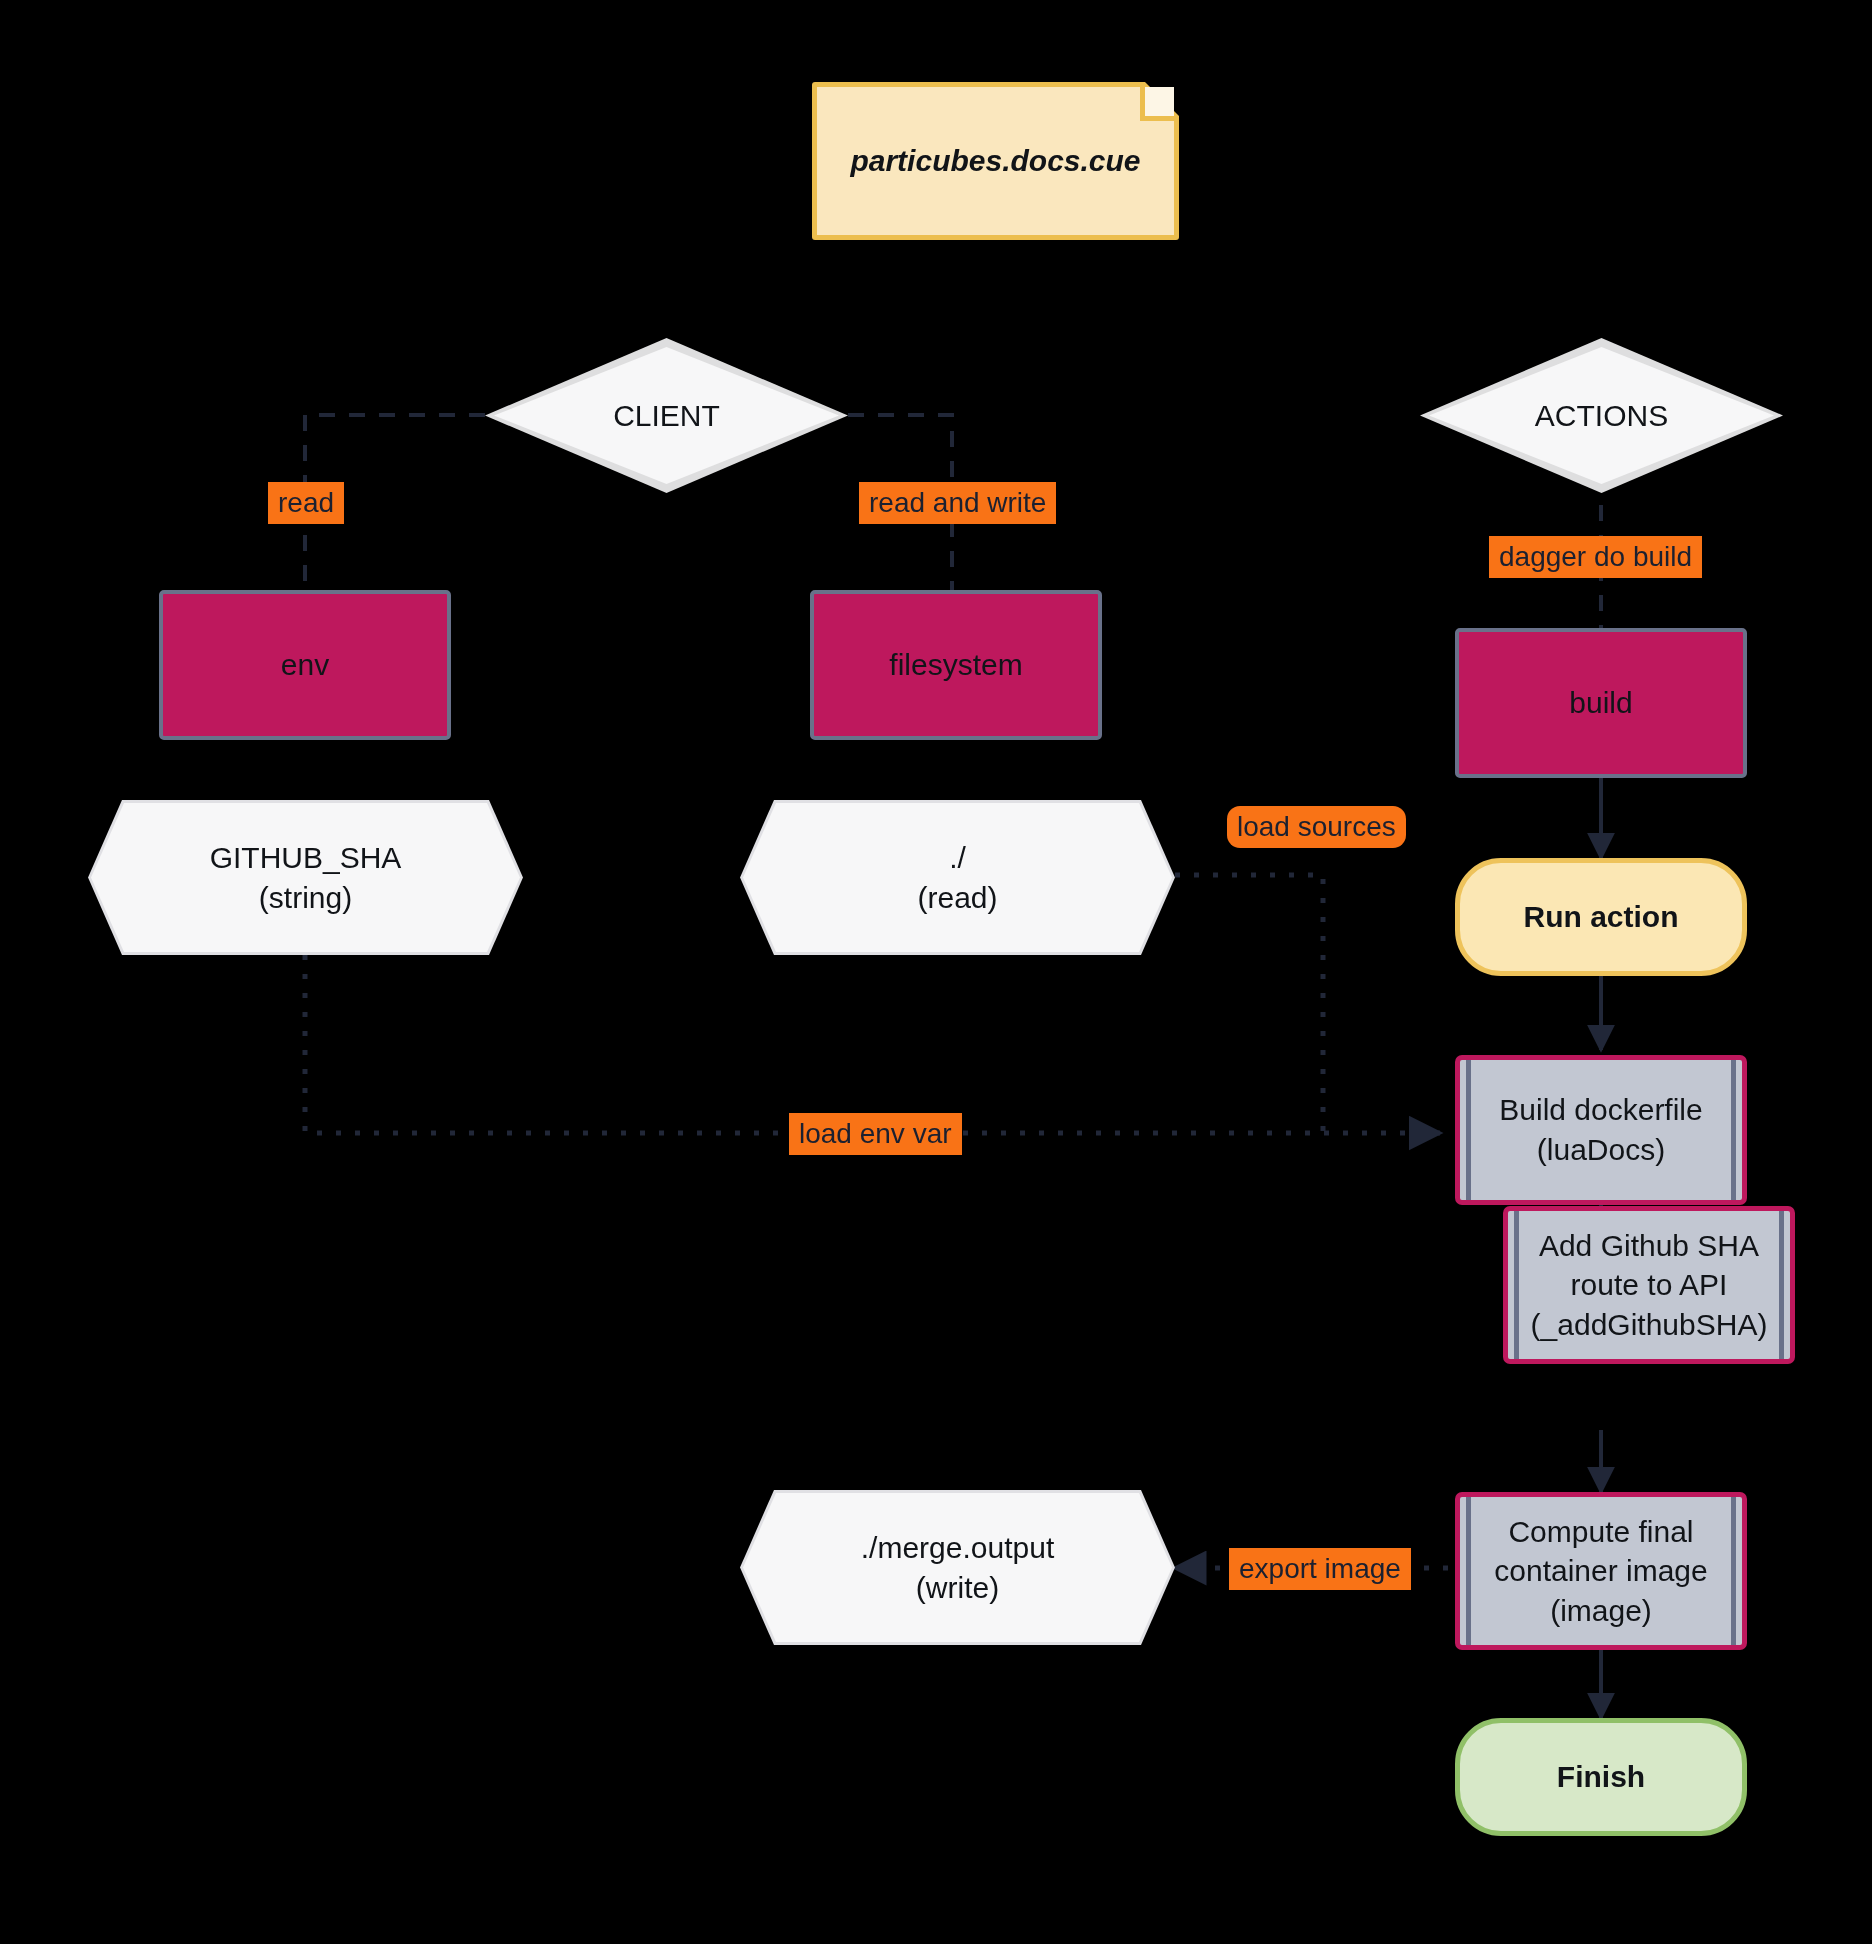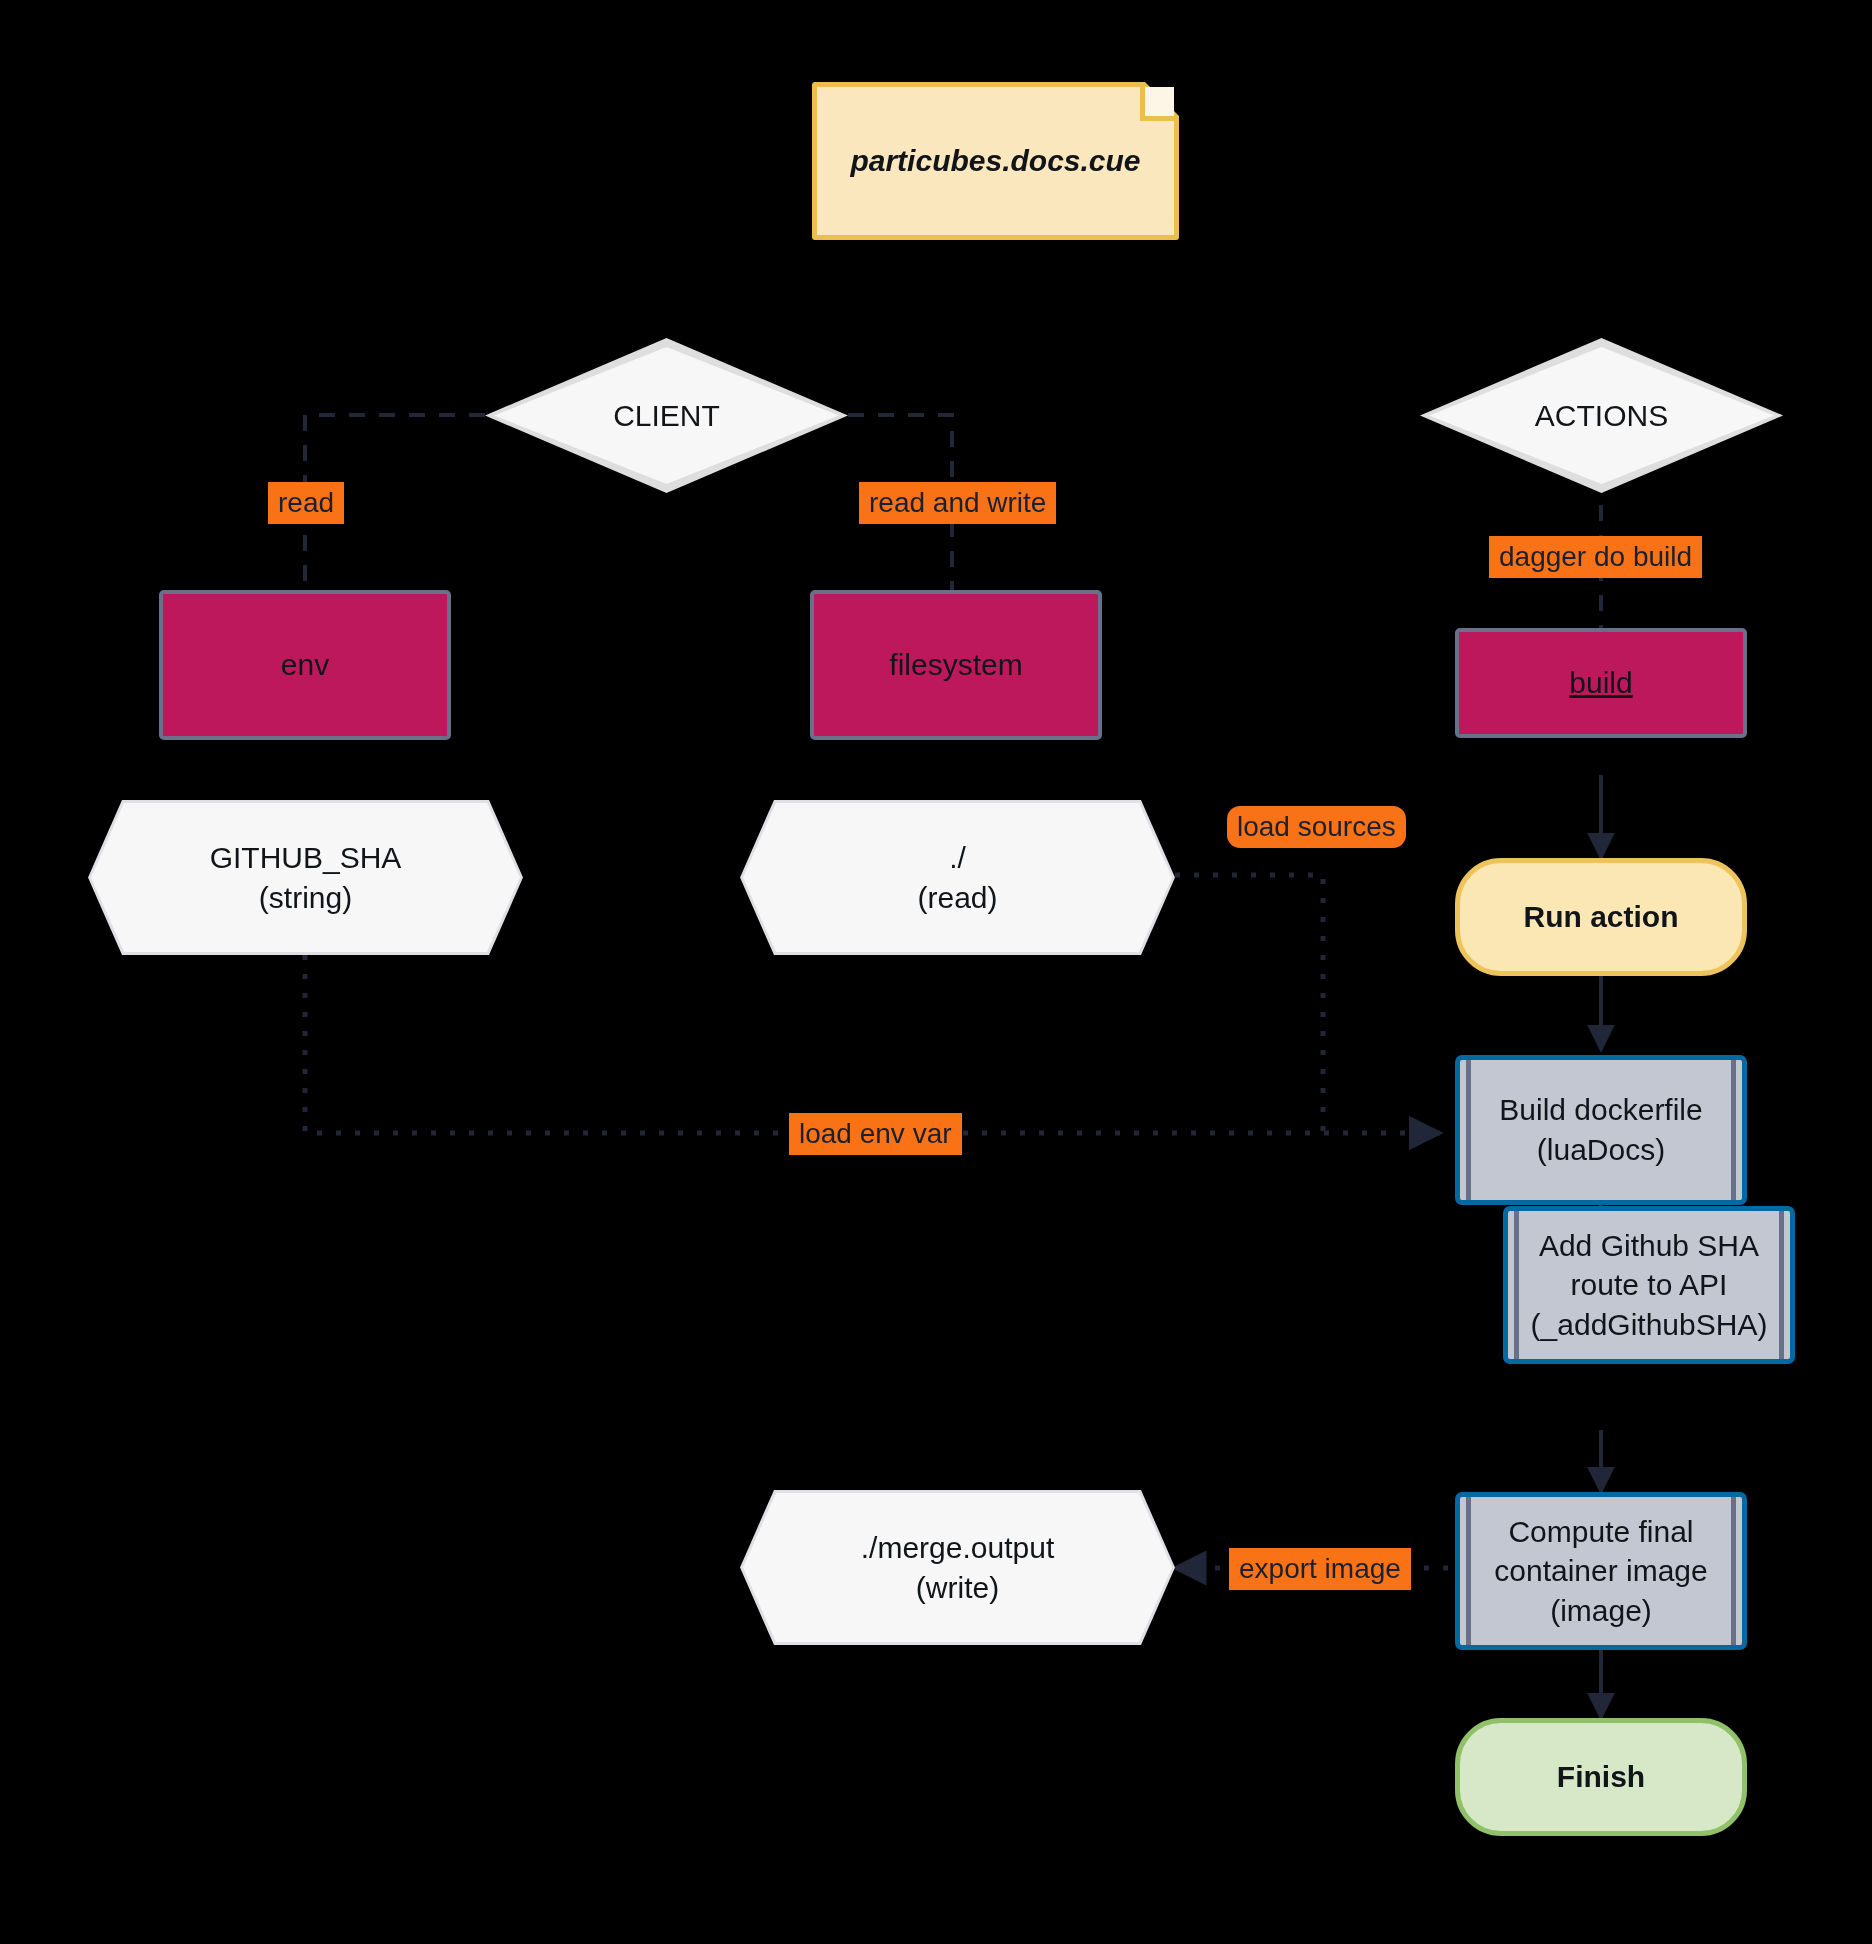--- a/index.html
+++ b/index.html
@@ -40,21 +40,21 @@
   
   .proc {
     background: #be185d;
     border: 4px solid #69718a;
     border-radius: 5px;
     font-size: 30px;
   }
   
   .subr {
     background: #c2c7d2;
-    border: 5px solid #0369a1;
+    border: 5px solid #be185d;
     border-radius: 7px;
     font-size: 30px;
     padding: 0 6px;
   }
   .subr .inner {
     width: 100%;
     height: 100%;
     border-left: 5px solid #69718a;
     border-right: 5px solid #69718a;
     display: flex;
@@ -226,21 +226,21 @@
   </div>
 
   <div class="node proc" style="left:159px; top:590px; width:292px; height:150px;">
     <span>env</span>
   </div>
 
   <div class="node proc" style="left:810px; top:590px; width:292px; height:150px;">
     <span>filesystem</span>
   </div>
 
-  <div class="node proc" style="left:1455px; top:628px; width:292px; height:110px;text-decoration:underline;">
+  <div class="node proc" style="left:1455px; top:628px; width:292px; height:150px;">
     <span>build</span>
   </div>
 
   <div class="node hexnode" style="left:88px; top:800px; width:435px; height:155px;">
     <span class="shape"></span>
     <span class="txt">
       <span>GITHUB_SHA</span><br>
       <span>(string)</span>
     </span>
   </div>

